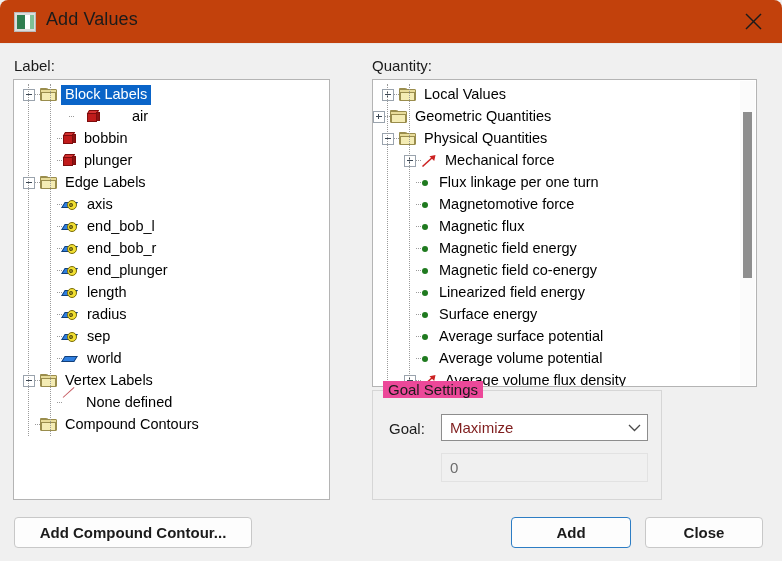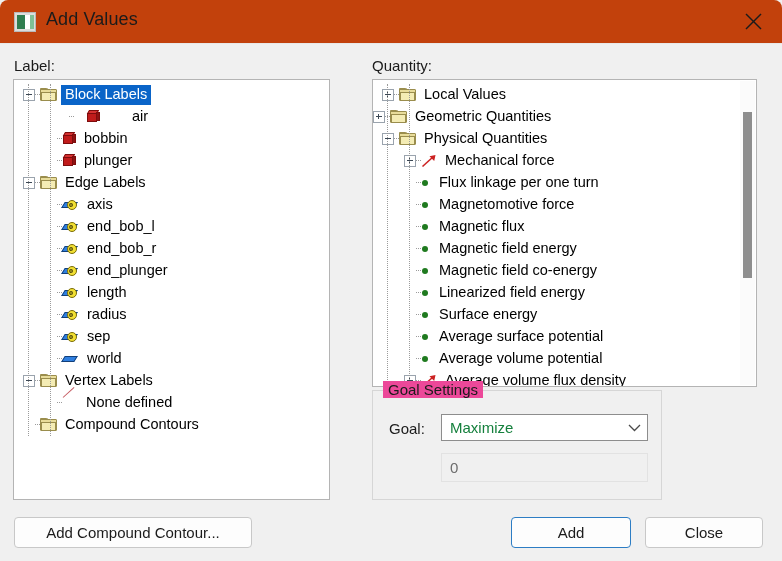--- a/index.html
+++ b/index.html
@@ -224,21 +224,21 @@
   .combo {
     position: absolute; left: 68px; top: 23px;
     width: 207px; height: 27px;
     background: #ffffff;
     border: 1px solid #8d8d8d;
     box-sizing: border-box;
     display: flex; align-items: center;
     cursor: default;
   }
   .combo .combo-text {
-    padding-left: 8px; font-size: 15px; color: #15803d; flex: 1;
+    padding-left: 8px; font-size: 15px; color: #7f1d1d; flex: 1;
   }
   .combo .chev {
     width: 26px; display: flex; align-items: center; justify-content: center;
   }
   .valuebox {
     position: absolute; left: 68px; top: 62px;
     width: 207px; height: 29px;
     background: #f0f0f0;
     border: 1px solid #e2e2e2;
     box-sizing: border-box;
@@ -251,20 +251,21 @@
   
   .btn {
     position: absolute;
     background: #fdfdfd;
     border: 1px solid #c8c8c8;
     border-radius: 4px;
     box-sizing: border-box;
     display: flex; align-items: center; justify-content: center;
     font-size: 15px; color: #1b1b1b;
     cursor: default;
+    font-weight: bold;
   }
   #btn-add-compound { left: 14px;  top: 517px; width: 238px; height: 31px; }
   #btn-add {
     left: 511px; top: 517px; width: 120px; height: 31px;
     border: 1px solid #2d7dc4;
   }
   #btn-close { left: 645px; top: 517px; width: 118px; height: 31px; }
 
   
   .bg-top {

